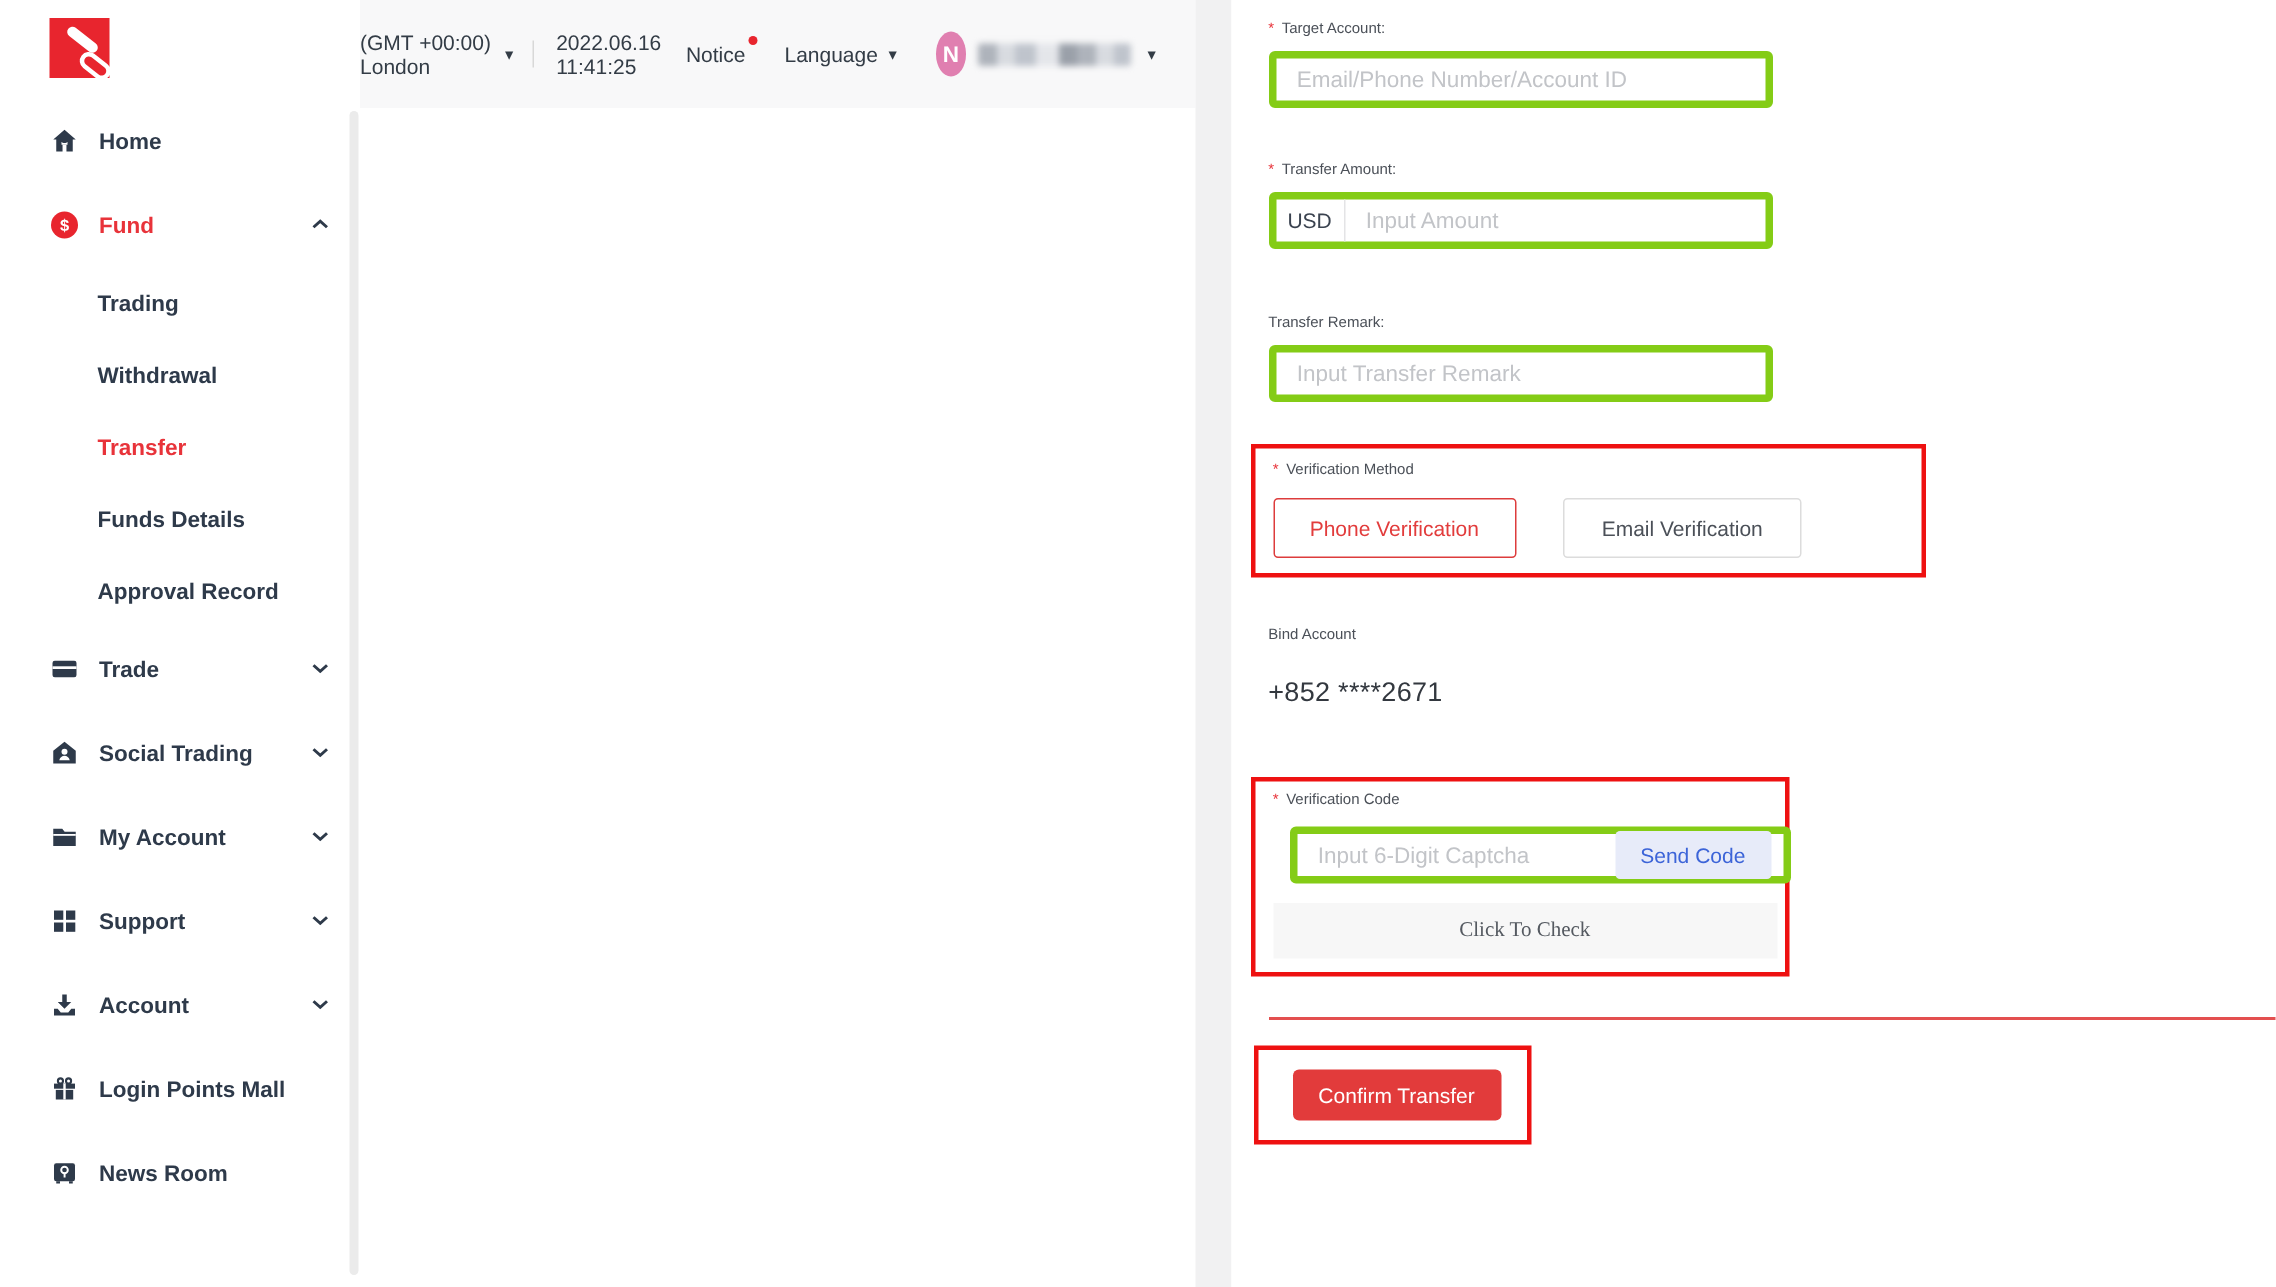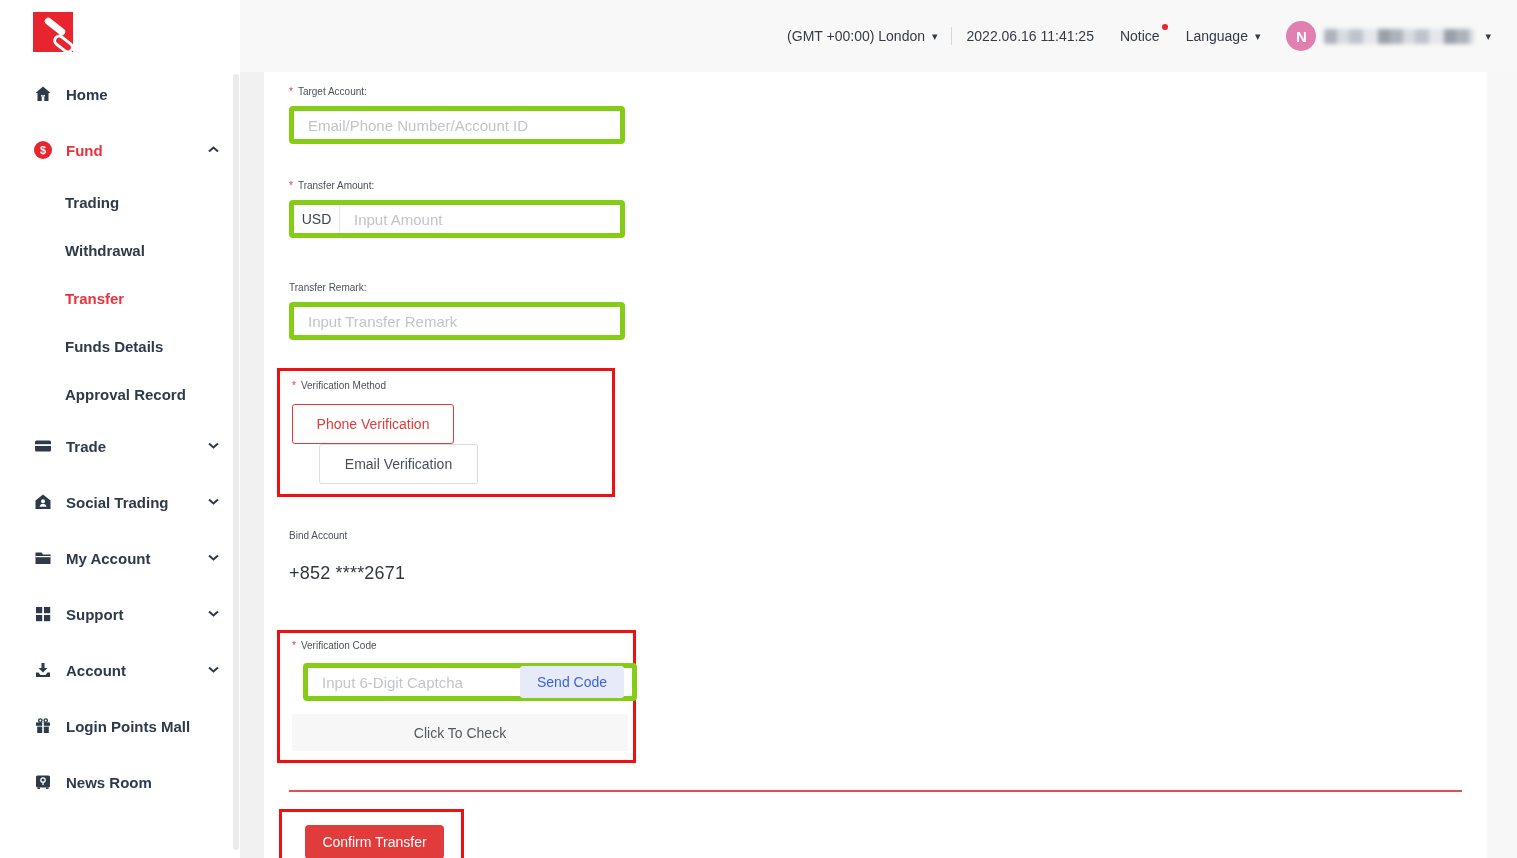--- a/index.html
+++ b/index.html
@@ -24,27 +24,27 @@
   .menu-item .chev { width:12px; height:8px; }
   .menu-item.active { color:#e8333a; }
   .submenu { list-style:none; }
   .submenu li { height:48px; display:flex; align-items:center; padding-left:65px;
       font-size:15px; font-weight:bold; color:#2e3a4a; cursor:pointer; }
   .submenu li.active { color:#e8333a; }
   .side-scrollbar { position:absolute; top:74px; bottom:8px; right:1px; width:6px;
       background:#ebebeb; border-radius:3px; }
 
   
-  .main { flex:1; display:flex; flex-direction:column; min-width:0; }
+  .main { flex:1; display:flex; flex-direction:row; min-width:0; }
   .topbar { height:72px; background:#f8f8f9; display:flex; align-items:center;
       justify-content:flex-end; padding-right:26px; font-size:14px; color:#333c46; }
   .tb-item { display:flex; align-items:center; }
   .caret { font-size:11px; color:#333c46; margin-left:7px; }
   .tb-sep { width:1px; height:18px; background:#d8d8d8; margin:0 15px 0 13px; }
-  .tb-datetime { margin-right:26px; }
+  .tb-datetime { }
   .tb-notice { position:relative; margin-right:26px; cursor:pointer; }
   .tb-notice .dot { position:absolute; top:-4px; right:-8px; width:6px; height:6px;
       border-radius:50%; background:#e8252e; }
   .tb-language { margin-right:26px; cursor:pointer; }
   .avatar { width:30px; height:30px; border-radius:50%; background:#e07fb0; color:#fff;
       display:flex; align-items:center; justify-content:center; font-size:15px;
       font-weight:bold; margin-right:8px; }
   .blur-name { width:150px; height:15px; border-radius:2px; filter:blur(2.2px);
       background:repeating-linear-gradient(90deg,#aeb3bb 0 13px,#d8dbe0 13px 25px,
       #bfc4cc 25px 39px,#e4e6ea 39px 54px,#9aa0a9 54px 66px); margin-right:4px; }
@@ -60,40 +60,40 @@
   .t-input { width:336px; height:38px; border:5px solid #84cc16; border-radius:4px;
       background:#fff; display:flex; align-items:center; font-size:15px; color:#40454d; }
   .t-input input { border:none; outline:none; flex:1; height:100%; padding:0 14px;
       font-size:15px; font-family:inherit; color:#40454d; background:transparent; }
   .t-input input::placeholder { color:#c2c4c8; }
   .usd-box { width:46px; height:100%; border-right:1px solid #e4e4e6; display:flex;
       align-items:center; justify-content:center; font-size:14px; color:#3b4350; }
   .gap-36 { height:36px; }
 
   .annot { border:3px solid #ee1111; }
-  .annot-vm { width:338px; margin-left:-12px; margin-top:28px; padding:9px 0 10px 12px; }
+  .annot-vm { width:450px; margin-left:-12px; margin-top:28px; padding:9px 0 10px 12px; }
   .vbtn { height:40px; border-radius:3px; font-size:14px; display:inline-flex;
       align-items:center; justify-content:center; background:#fff; cursor:pointer; }
   .vbtn.phone { width:162px; border:1px solid #dd3c3c; color:#e23c3c; }
   .vbtn.email { width:159px; border:1px solid #dcdcdc; color:#4b5058; margin-left:27px; }
   .vm-label { margin-bottom:13px; }
 
   .bind-label { margin-top:33px; }
   .bind-value { font-size:18px; color:#33383f; margin-top:22px; letter-spacing:0.2px; }
 
   .annot-vc { width:359px; margin-left:-12px; margin-top:46px; padding:7px 0 9px 12px; }
   .captcha-row { width:334px; position:relative; margin-top:12px;padding-left:11px; }
   .captcha-row .t-input { width:334px; }
   .send-btn { position:absolute; right:2px; top:3px; width:104px; height:32px;
       background:#e7ebf9; color:#3c64d8; font-size:14px; border:none; border-radius:3px;
       display:flex; align-items:center; justify-content:center; cursor:pointer;
       font-family:inherit; }
   .check-bar { width:336px; height:37px; background:#f7f7f7; margin-top:13px;
       display:flex; align-items:center; justify-content:center; font-size:14px;
-      color:#555a61; cursor:pointer; }
+      color:#555a61; cursor:pointer;font-family:Liberation Serif, serif; }
 
   .red-divider { width:1173px; border-top:2px solid #e34f4f; margin-top:27px; }
 
   .annot-cf { width:185px; margin-left:-10px; margin-top:17px; padding:13px 0 13px 23px; }
   .confirm-btn { width:139px; height:34px; background:#e23b3b; color:#fff; border:none;
       border-radius:4px; font-size:14px; font-family:inherit; cursor:pointer;
       display:flex; align-items:center; justify-content:center; }
 
   svg { display:block; }
 </style>

